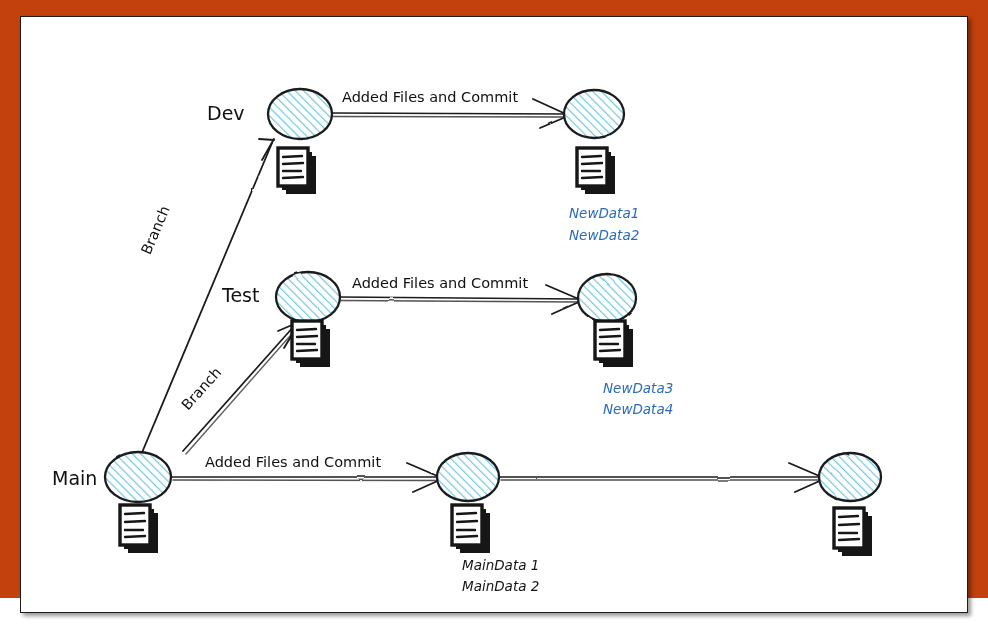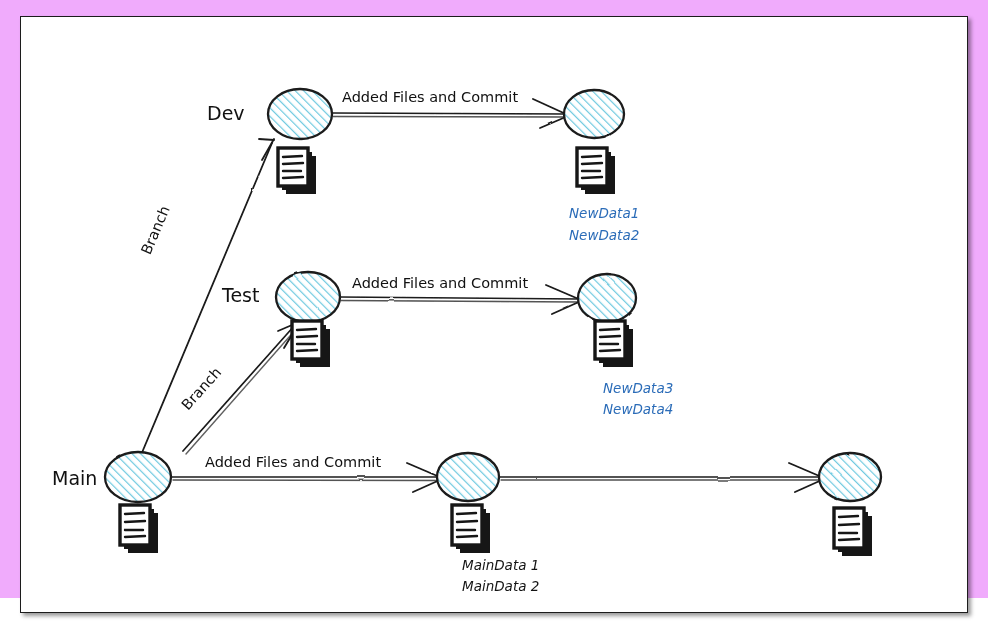--- a/index.html
+++ b/index.html
@@ -1,18 +1,18 @@
 <!DOCTYPE html>
 <html><head>
 <meta charset="utf-8">
 <style>
   html,body{margin:0;padding:0;background:#ffffff;}
   body{width:988px;height:631px;overflow:hidden;
        font-family:"DejaVu Sans","Liberation Sans",sans-serif;}
-  #stage{position:relative;width:988px;height:598px;background:#f0abfc;}
+  #stage{position:relative;width:988px;height:598px;background:#c2410c;}
   #frame{position:absolute;left:20px;top:16px;width:946px;height:595px;
          border:1.6px solid #1c1c1c;background:#fff;
          box-shadow:3px 3px 4px rgba(0,0,0,.40);}
   svg#diagram{position:absolute;left:0;top:0;width:988px;height:631px;}
   .hand{font-family:"DejaVu Sans","Liberation Sans",sans-serif;}
   .node-label{font-size:19px;fill:#111;}
   .edge-label{font-size:14.5px;fill:#111;}
   .data-label{font-size:13.5px;}
   .data-blue{fill:#2b6cb8;font-style:italic;}
   .data-black{fill:#141414;font-style:italic;}

